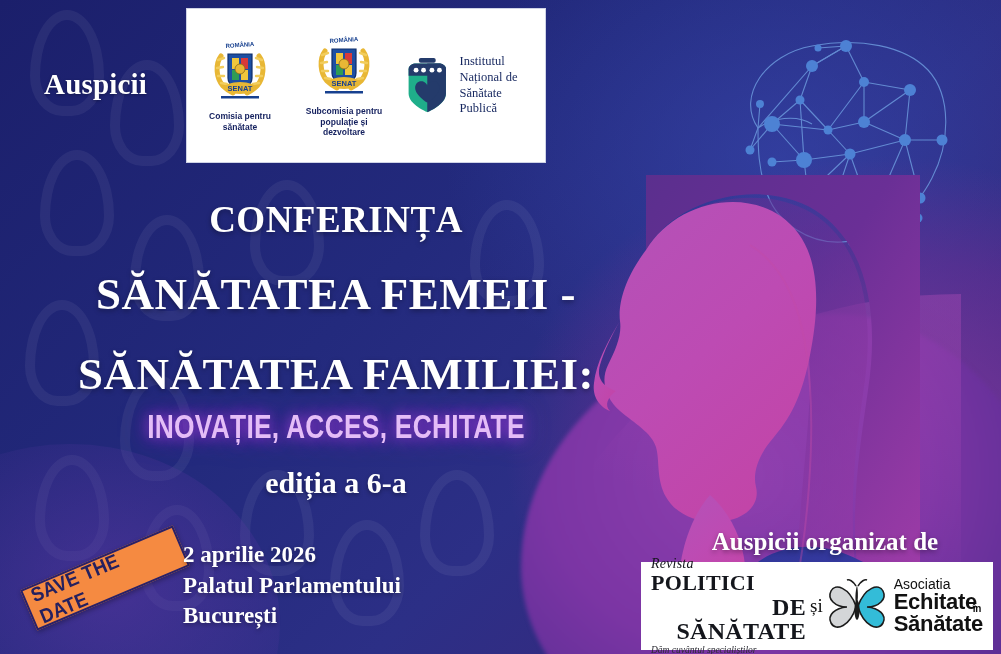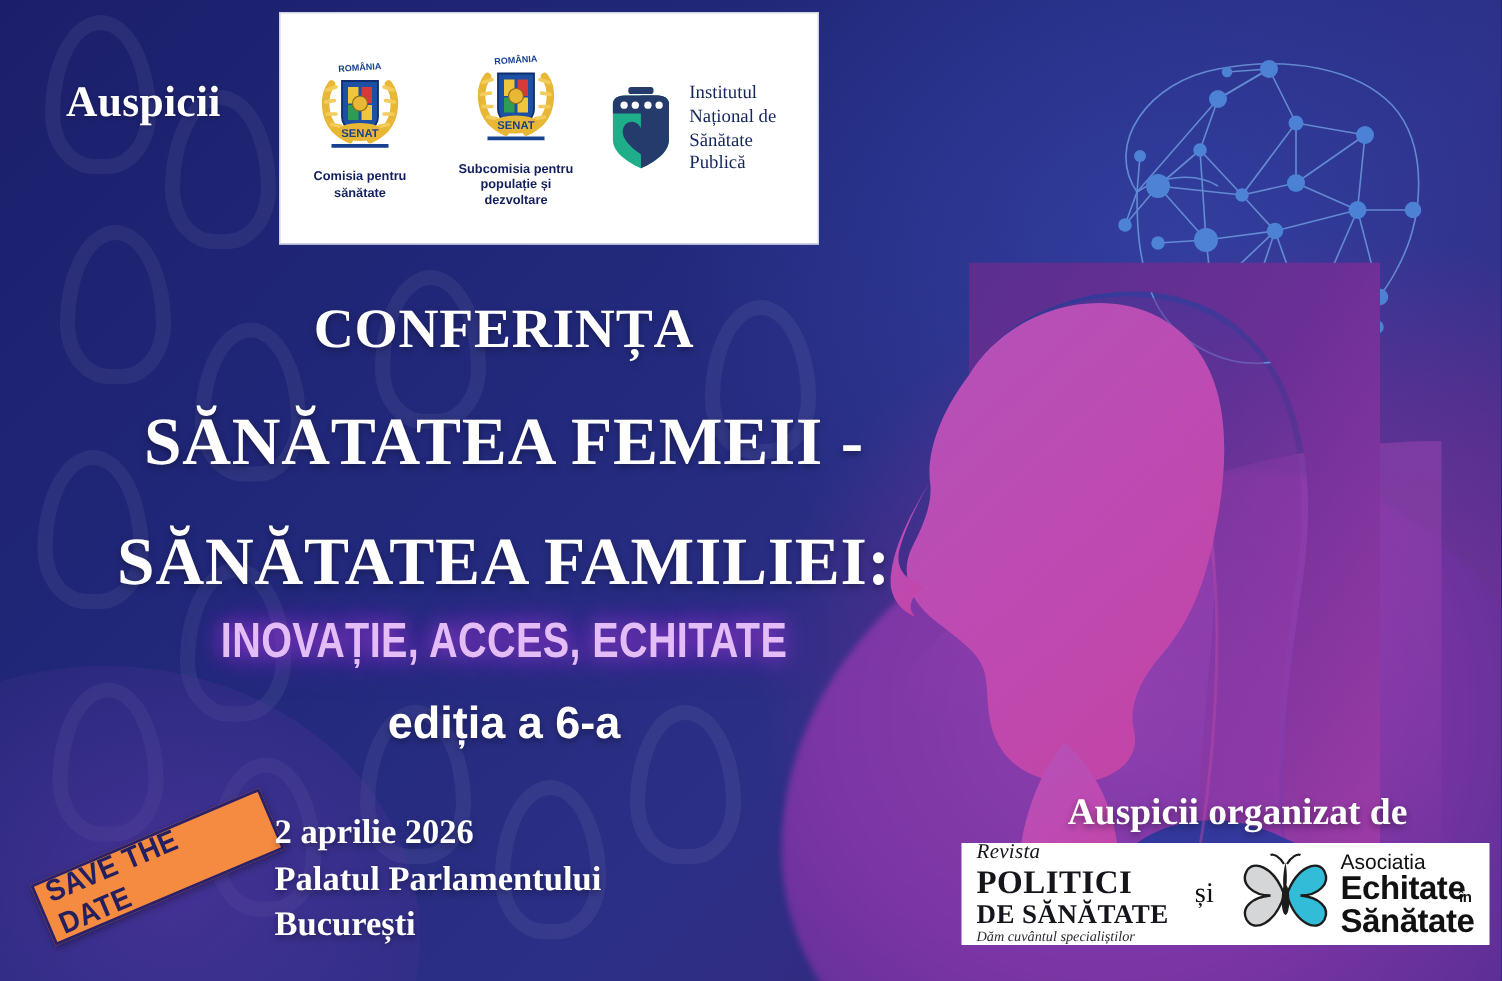--- a/index.html
+++ b/index.html
@@ -37,21 +37,21 @@
   }
 
   
   .brain{position:absolute;left:700px;top:18px;width:300px;height:240px;opacity:.95;}
 
   
   .woman{position:absolute;left:560px;top:175px;width:360px;height:420px;}
 
   
   .auspicii{
-    position:absolute;left:44px;top:52px;color:#ffffff;
+    position:absolute;left:44px;top:68px;color:#ffffff;
     font-size:29px;font-weight:bold;letter-spacing:.2px;
     text-shadow:0 1px 3px rgba(0,0,0,.35);
   }
 
   
   .logo-panel{
     position:absolute;left:186px;top:8px;width:360px;height:155px;
     background:#ffffff;border:1px solid #cfd3e6;
     display:flex;align-items:center;justify-content:center;gap:14px;
     padding:0 8px;box-sizing:border-box;
@@ -78,21 +78,21 @@
     margin-top:8px;
     font-family:"Liberation Sans",sans-serif;
     font-weight:bold;font-size:33px;letter-spacing:.3px;
     color:#e4bdf7;
     transform:scaleX(.80);
     text-shadow:0 0 16px rgba(168,60,220,.95),0 0 30px rgba(150,50,210,.75);
     white-space:nowrap;
   }
   .edition{
     margin-top:20px;color:#ffffff;font-weight:bold;font-size:30px;
-    font-family:Liberation Sans, sans-serif;
+    font-family:Liberation Serif, serif;
     text-shadow:0 2px 4px rgba(0,0,0,.35);
   }
 
   
   .std{
     position:absolute;left:22px;top:556px;width:162px;height:40px;
     background:#f58a41;border:2px solid #2a2168;
     transform:rotate(-23deg);
     display:flex;align-items:center;justify-content:center;
     box-shadow:0 2px 5px rgba(0,0,0,.3);
@@ -109,28 +109,28 @@
     text-shadow:0 2px 4px rgba(0,0,0,.35);
   }
 
   
   .org-title{
     position:absolute;left:655px;top:528px;width:340px;text-align:center;
     color:#ffffff;font-weight:bold;font-size:25px;font-family:"Liberation Serif",serif;
     text-shadow:0 2px 5px rgba(0,0,0,.4);white-space:nowrap;
   }
   .org-panel{
-    position:absolute;left:641px;top:562px;width:352px;height:68px;
+    position:absolute;left:641px;top:562px;width:352px;height:88px;
     background:#ffffff;display:flex;align-items:center;justify-content:space-between;
     padding:4px 10px;box-sizing:border-box;
   }
   .rps{font-family:"Liberation Serif",serif;color:#14161c;line-height:1;}
   .rps .r1{font-style:italic;font-size:14px;letter-spacing:.2px;}
   .rps .r2{font-size:22px;font-weight:bold;letter-spacing:.3px;margin-top:1px;}
-  .rps .r3{font-size:18px;font-weight:bold;letter-spacing:.3px;margin-top:1px;}
+  .rps .r3{font-size:24px;font-weight:bold;letter-spacing:.3px;margin-top:1px;text-align:right;}
   .rps .r4{font-style:italic;font-size:9.5px;margin-top:3px;color:#2b2b33;}
   .sc{font-family:"Liberation Serif",serif;font-size:19px;color:#111;padding:0 4px;}
   .aes{display:flex;align-items:center;gap:5px;}
   .aes-text{font-family:"Liberation Sans",sans-serif;color:#111;line-height:.98;}
   .aes-text .a1{font-size:14px;}
   .aes-text .a2{font-size:22px;font-weight:bold;letter-spacing:-.3px;}
   .aes-text .a3{font-size:22px;font-weight:bold;letter-spacing:-.3px;position:relative;}
   .aes-text .a-in{font-size:10px;font-weight:bold;position:absolute;left:47px;top:-9px;padding-left:32px;}
 </style>
 </head>

